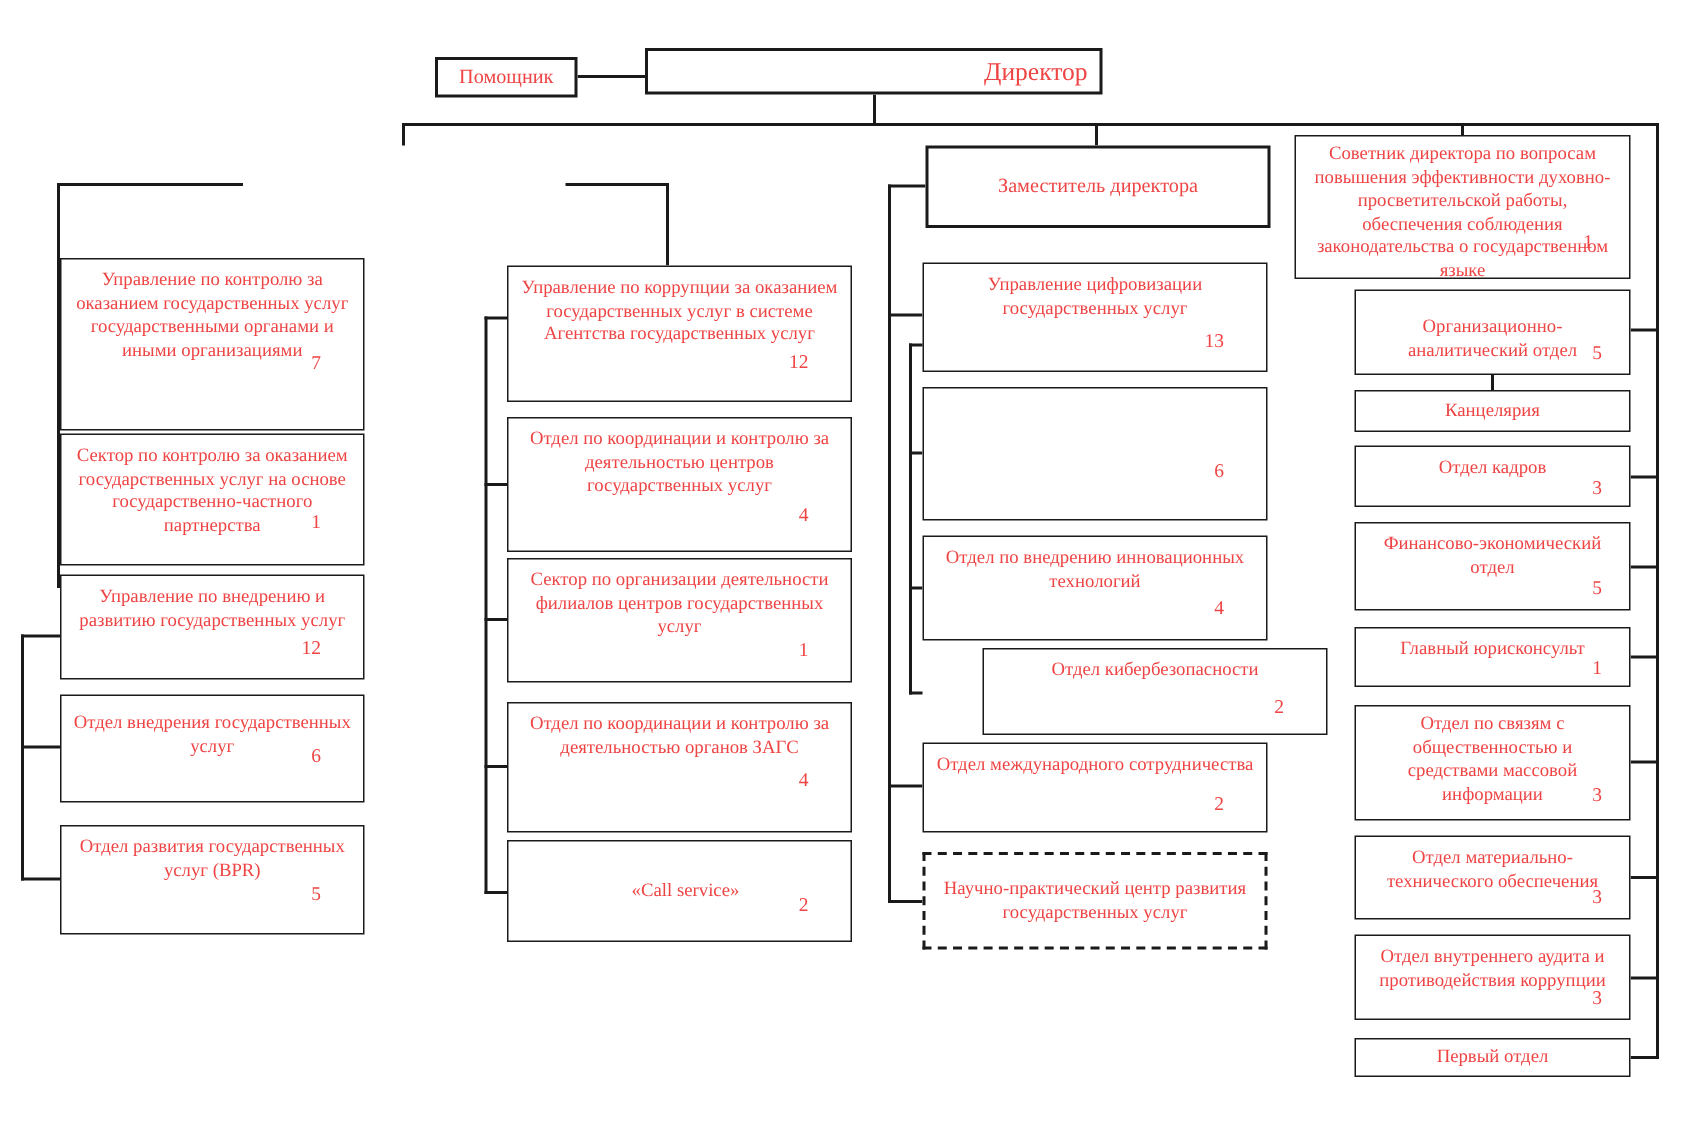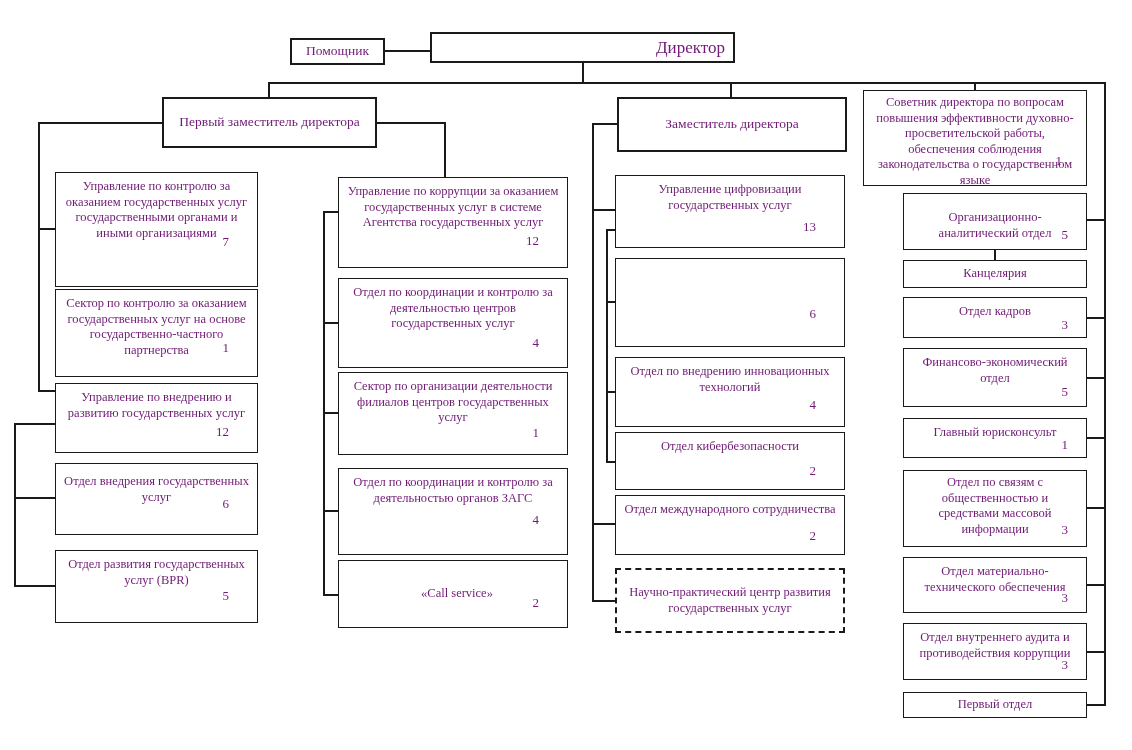--- a/index.html
+++ b/index.html
@@ -1,44 +1,44 @@
 <!DOCTYPE html>
 <html><head>
 <meta charset="utf-8">
 <style>
   html,body{margin:0;padding:0;background:#ffffff;}
   #canvas{position:relative;width:1132px;height:750px;background:#ffffff;
-          font-family:"Liberation Serif","DejaVu Serif",serif;color:#701a75;overflow:hidden;text-decoration:underline;}
+          font-family:"Liberation Serif","DejaVu Serif",serif;color:#ef4444;overflow:hidden;text-decoration:underline;}
   .box{position:absolute;box-sizing:border-box;border:1.5px solid #1a1a1a;background:#fff;
        text-align:center;font-size:12.5px;line-height:1.24;padding:6px 8px;}
   .hdr{border-width:2px;font-size:13.5px;}
   .vc{display:flex;align-items:center;justify-content:center;padding-top:0;padding-bottom:0;}
   .dashed{border:2px dashed #1a1a1a;}
   .num{position:absolute;right:28px;bottom:10px;font-size:13px;}
   .ln{position:absolute;background:#1a1a1a;}
   .lh{height:2px;}
   .lv{width:2px;}
   
   .assistant{left:290px;top:38px;width:95px;height:27px;}
   .director{left:430px;top:32px;width:305px;height:31px;font-size:17px;justify-content:flex-end;}
   .fdep{left:162px;top:97px;width:215px;height:51px;}
   .dep{left:617px;top:97px;width:230px;height:55px;}
   .adv{left:863px;top:90px;width:224px;height:96px;padding-top:4px;font-size:12.5px;}
   
-  .c1{left:55px;width:203px;}
+  .c1{left:40px;width:203px;}
   .c1a{top:172px;height:115px;} .c1b{top:289px;height:88px;} .c1c{top:383px;height:70px;}
   .c1d{top:463px;height:72px;padding-top:10px;} .c1e{top:550px;height:73px;}
   
   .c2{left:338px;width:230px;}
   .c2a{top:177px;height:91px;} .c2b{top:278px;height:90px;} .c2c{top:372px;height:83px;}
   .c2d{top:468px;height:87px;} .c2e{top:560px;height:68px;padding-left:16px;}
   
   .c3{left:615px;width:230px;}
   .c3a{top:175px;height:73px;} .c3b{top:258px;height:89px;} .c3c{top:357px;height:70px;}
-  .c3d{top:432px;height:58px;} .c3e{top:495px;height:60px;} .c3f{top:568px;height:65px;}
+  .c3d{top:432px;height:58px;margin-left:40px;} .c3e{top:495px;height:60px;} .c3f{top:568px;height:65px;}
   
   .c4{left:903px;width:184px;}
   .c4 .num{right:18px;}
   .c4a{top:193px;height:57px;padding-top:16px;} .c4b{top:260px;height:28px;} .c4c{top:297px;height:41px;}
   .c4d{top:348px;height:59px;} .c4e{top:418px;height:40px;} .c4f{top:470px;height:77px;padding-top:4px;}
   .c4g{top:557px;height:56px;} .c4h{top:623px;height:57px;} .c4i{top:692px;height:26px;}
 </style>
 </head>
 <body>
 
@@ -90,23 +90,20 @@
   <div class="ln lh" style="left:606px;top:301px;width:9px;"></div>
   <div class="ln lh" style="left:606px;top:391px;width:9px;"></div>
   <div class="ln lh" style="left:606px;top:461px;width:9px;"></div>
 
   <div class="box hdr vc assistant">
     <span>Помощник</span>
   </div>
   <div class="box hdr vc director">
     <span>Директор</span>
   </div>
-  <div class="box hdr vc fdep">
-    <span>Первый заместитель директора</span>
-  </div>
   <div class="box hdr vc dep">
     <span>Заместитель директора</span>
   </div>
   <div class="box adv">
     <span>Советник директора по вопросам повышения эффективности духовно-просветительской работы, обеспечения соблюдения законодательства о государственном языке</span>
     <span class="num" style="right:24px;bottom:16px;">1</span>
   </div>
 
   <div class="box c1 c1a">
     <span>Управление по контролю за оказанием государственных услуг государственными органами и иными организациями</span>

